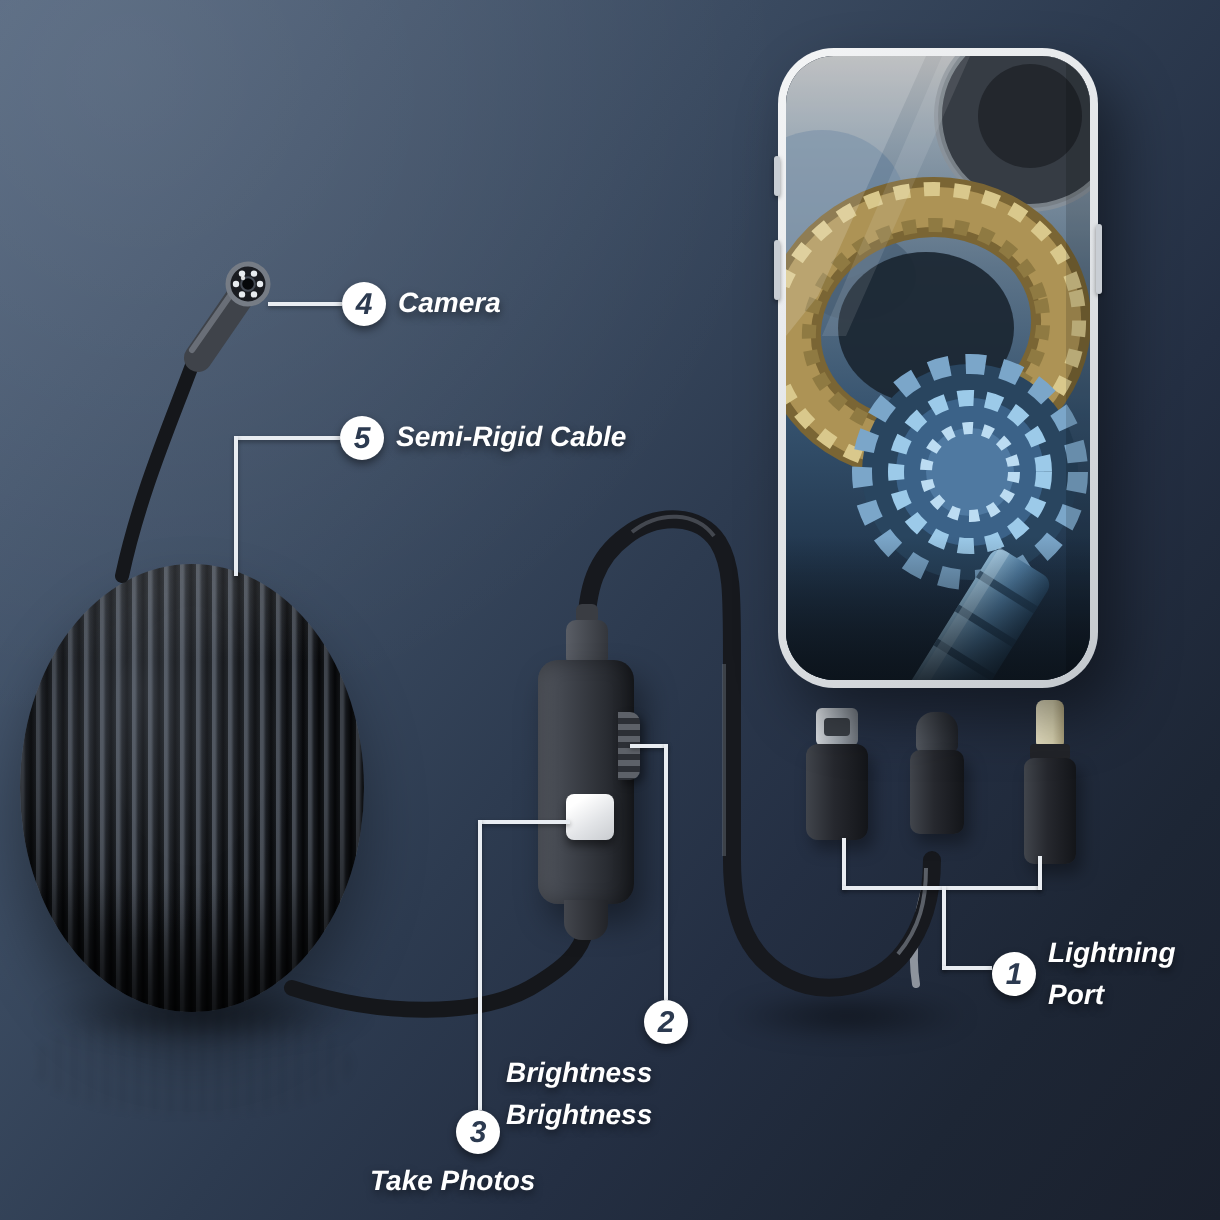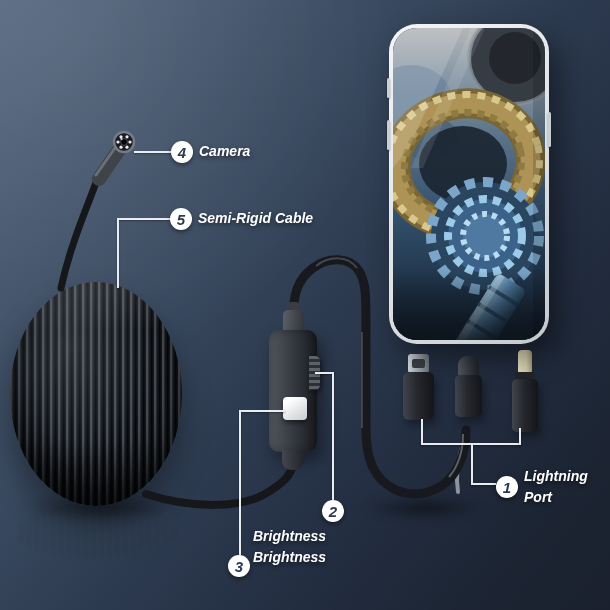--- a/index.html
+++ b/index.html
@@ -209,14 +209,15 @@
   <div class="lbl" style="left:199px;top:141px;">Camera</div>
   <div class="lbl" style="left:524px;top:466px;">
     <div>Lightning</div>
     <div>Port</div>
   </div>
   <div class="lbl" style="left:198px;top:208px;">Semi-Rigid Cable</div>
   <div class="lbl center" style="left:253px;top:526px;width:160px;">
     <div>Brightness</div>
     <div>Brightness</div>
   </div>
+  <div class="lbl center" style="left:185px;top:580px;width:145px;">Take Photos</div>
 
 </div>
 
 </body></html>

